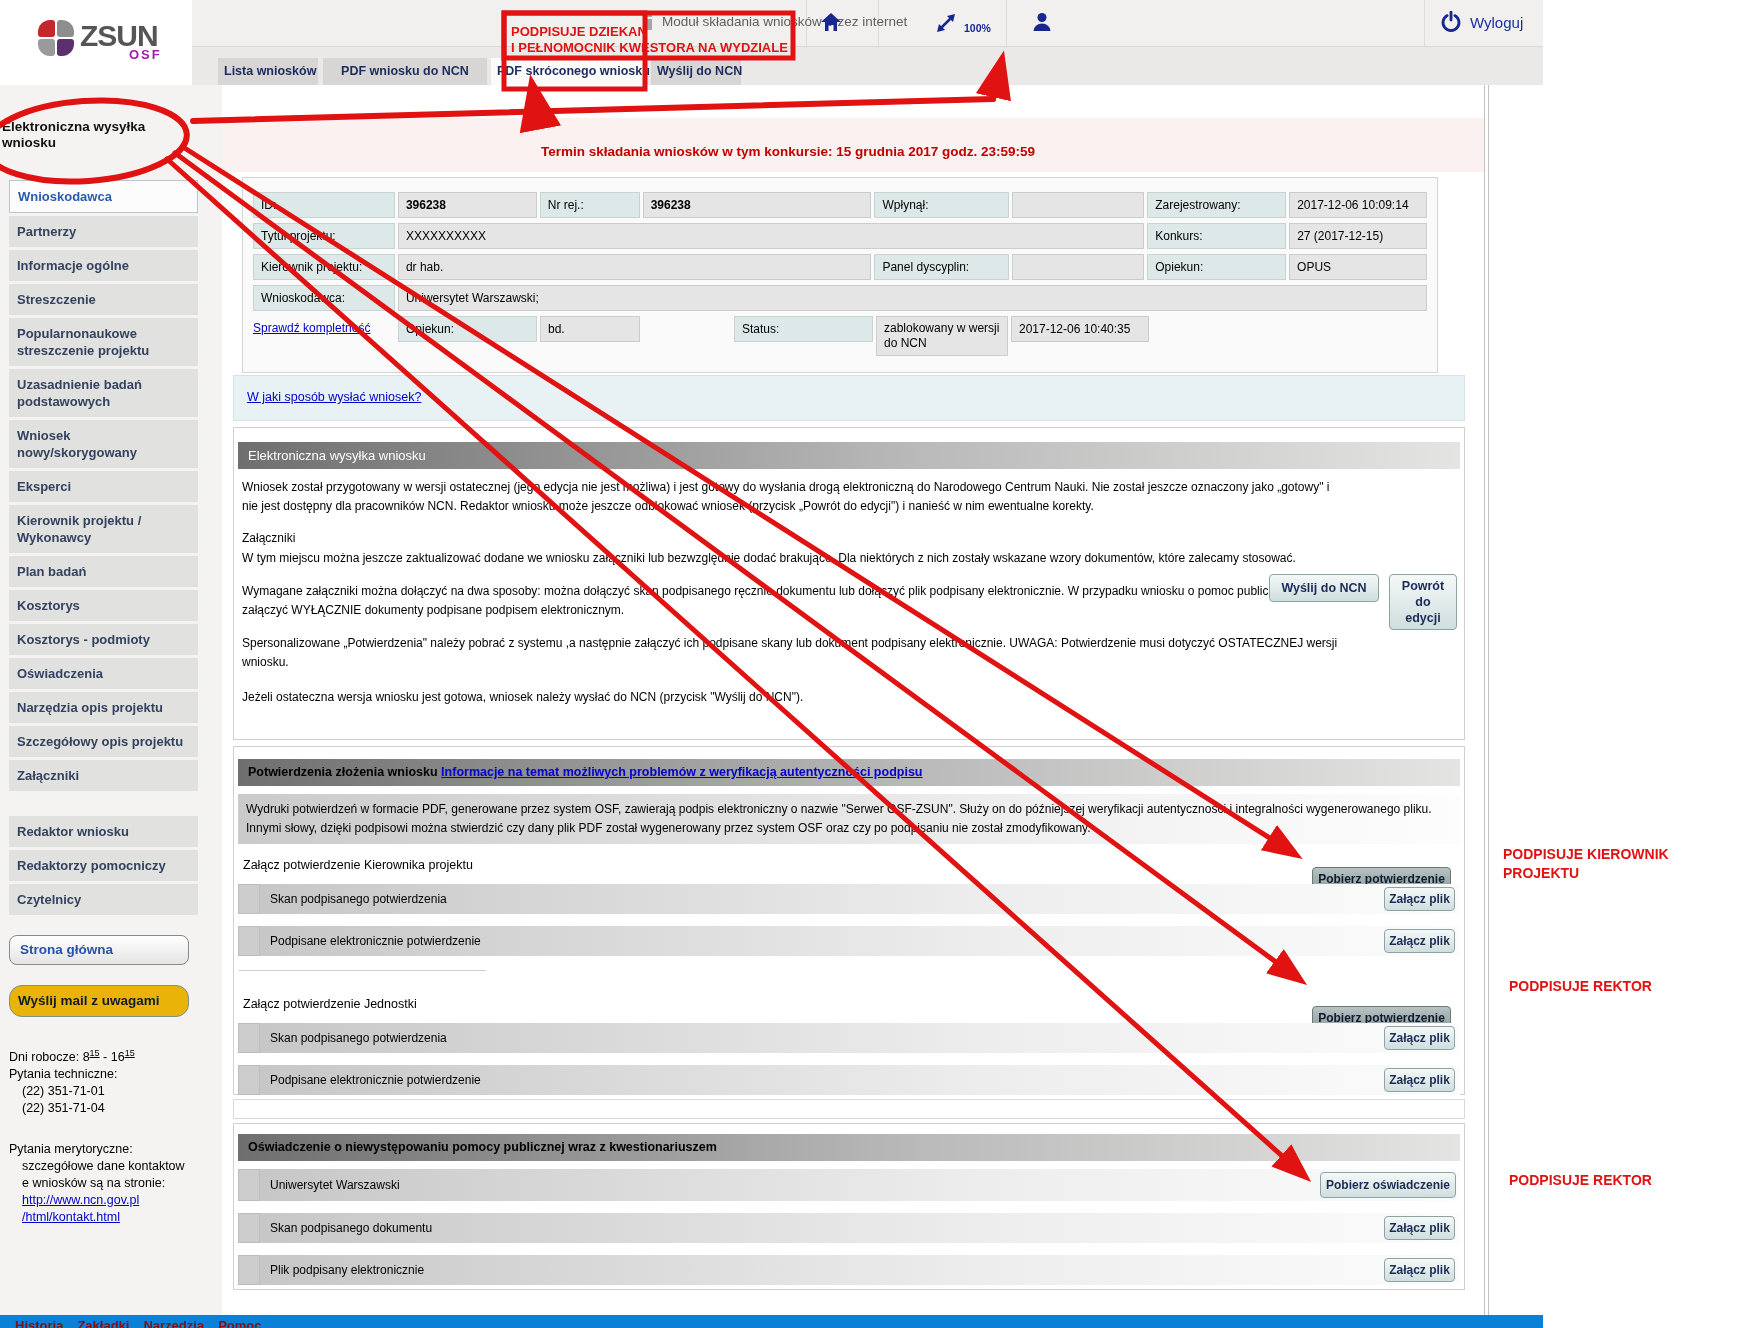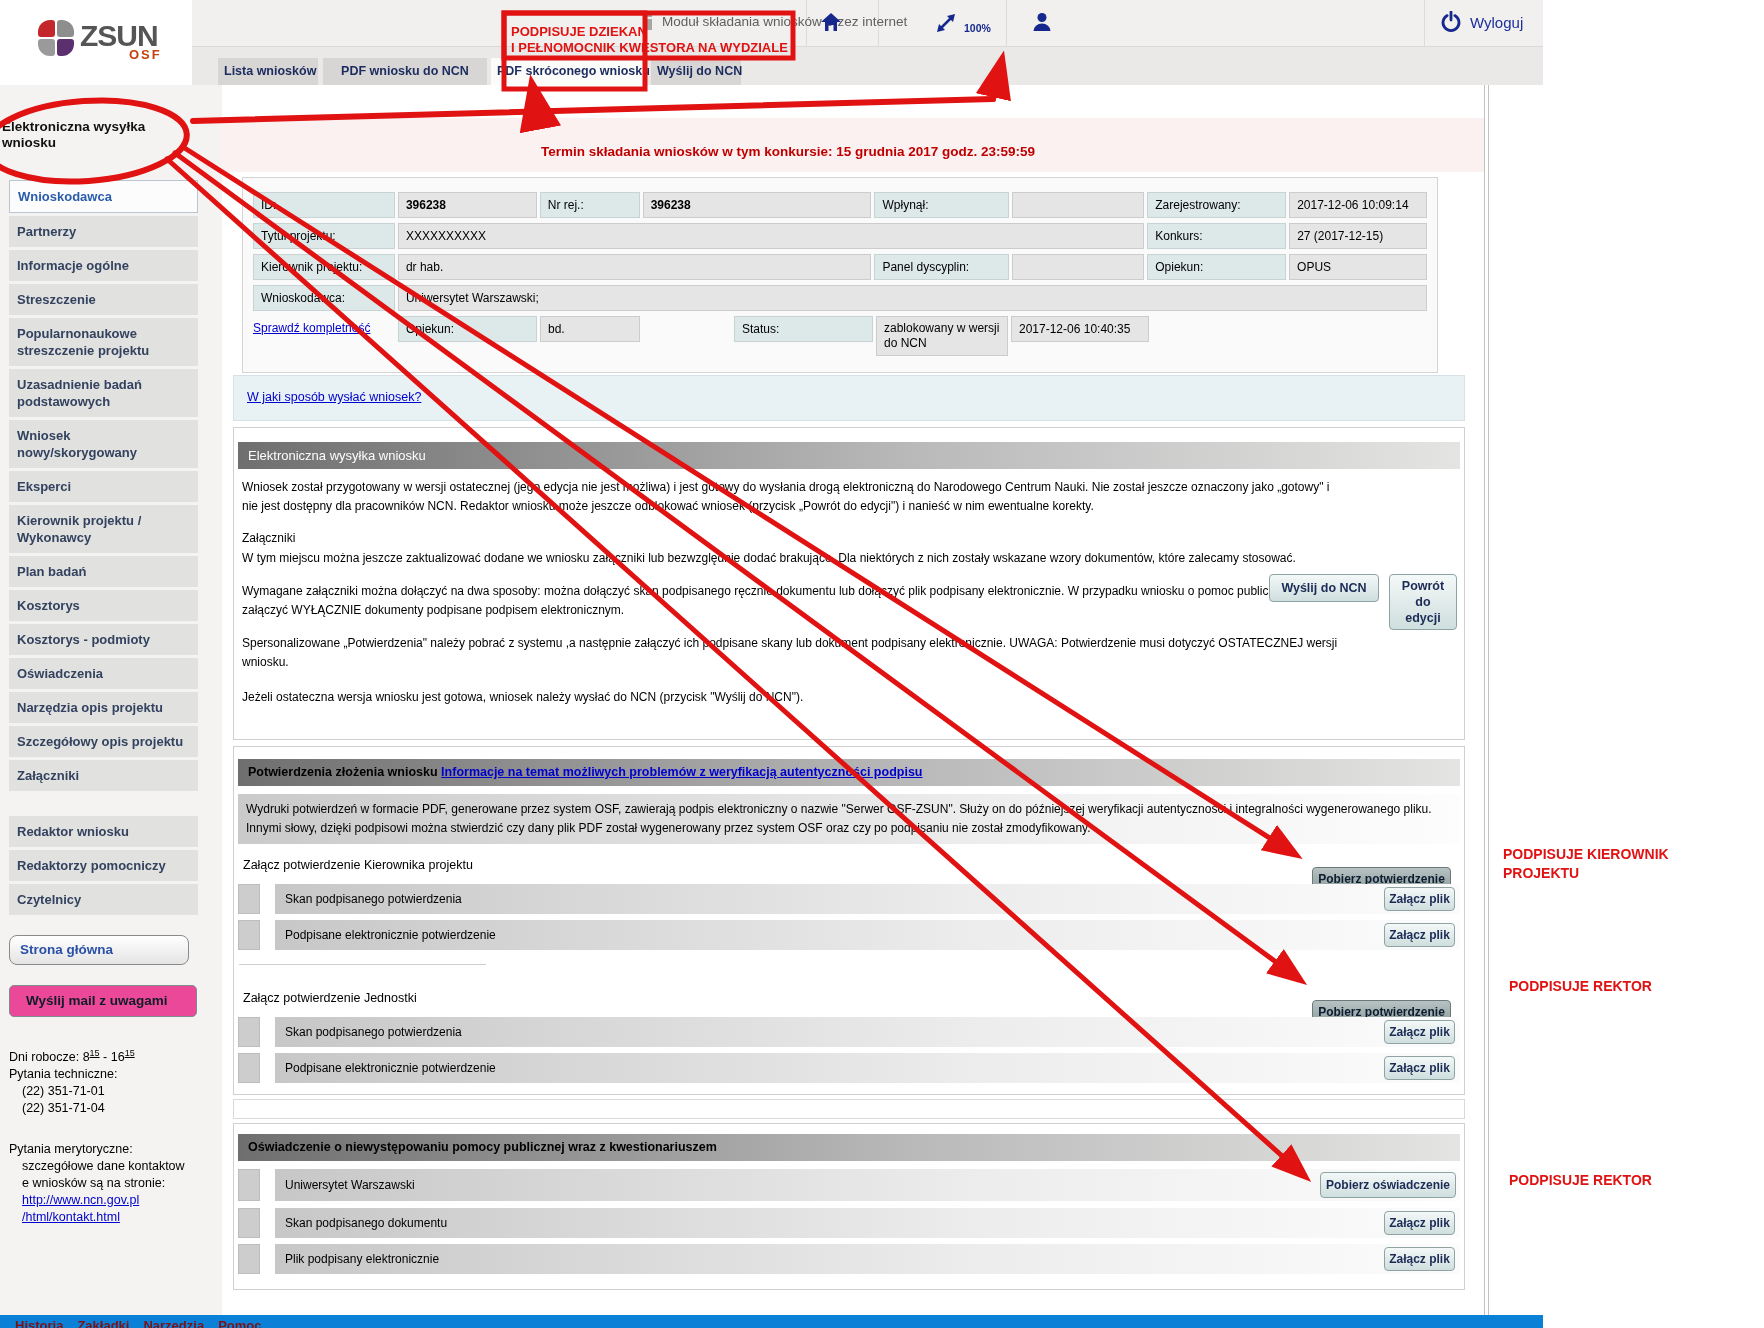--- a/index.html
+++ b/index.html
@@ -20,41 +20,41 @@
   
   .logo{position:absolute;left:38px;top:20px;display:flex;}
   .logo-icon{width:36px;height:36px;display:grid;grid-template-columns:17px 17px;grid-template-rows:17px 17px;gap:2px;}
   .sq{border-radius:3px;}
   .sq1{background:#c3272b;border-top-left-radius:12px;}
   .sq2{background:#8e8e8e;border-top-right-radius:12px;}
   .sq3{background:#9a9a9a;border-bottom-left-radius:12px;}
   .sq4{background:#5c2f6e;border-bottom-right-radius:12px;}
   .logo-text{margin-left:6px;position:relative;}
   .logo-brand{font-size:30px;font-weight:bold;color:#555;letter-spacing:-1px;line-height:32px;}
-  .logo-sub{position:absolute;right:-4px;bottom:-6px;color:#c2410c;font-weight:bold;font-size:13px;letter-spacing:2px;}
+  .logo-sub{position:absolute;right:-4px;bottom:-6px;color:#a21caf;font-weight:bold;font-size:13px;letter-spacing:2px;}
   
   .tabstrip{position:absolute;left:192px;top:47px;width:1351px;height:38px;background:#eae9e7;}
   .tab{position:absolute;bottom:0;height:27px;background:#d7d6d4;color:#1c2b5e;font-weight:bold;font-size:12.5px;
        text-align:center;line-height:27px;padding:0 6px;box-sizing:border-box;cursor:pointer;white-space:nowrap;}
   .tab.active{background:#fbfbfa;}
   #tab1{left:26px;width:100px;}
   #tab2{left:131px;width:164px;}
   #tab3{left:299px;width:154px;}
   #tab4{left:459px;width:90px;}
   
   .sidebar{position:absolute;left:0;top:85px;width:222px;height:1230px;background:#f4f3f2;}
   .side-title{position:absolute;left:2px;top:34px;width:176px;font-size:13.5px;font-weight:bold;color:#111;line-height:16px;}
   .menu{position:absolute;left:9px;top:95px;width:189px;}
   .menu-item{background:#e1e1e0;margin-bottom:3px;padding:7px 8px;font-size:13px;font-weight:bold;color:#33425e;line-height:17px;cursor:pointer;}
   .menu-item.active{background:#fcfcfc;color:#2a5cac;border:1px solid #b9c6d2;}
   .menu-gap{height:22px;}
   .home-btn{margin-top:20px;width:168px;height:28px;line-height:28px;border-radius:8px;border:1px solid #8a8a8a;
             background:linear-gradient(#ffffff,#e4e4e4);color:#2a50a8;font-weight:bold;font-size:13.5px;padding-left:10px;box-sizing:content-box;cursor:pointer;}
-  .mail-btn{margin-top:20px;width:170px;height:30px;line-height:30px;border-radius:5px;border:1px solid #7e8d8d;
-            background:#ec4899;color:#101d28;font-weight:bold;font-size:13.5px;padding-left:16px;cursor:pointer;}
+  .mail-btn{margin-top:20px;width:170px;height:30px;line-height:30px;border-radius:13px;border:1px solid #7e8d8d;
+            background:#eab308;color:#101d28;font-weight:bold;font-size:13.5px;padding-left:8px;cursor:pointer;}
   .contact{margin-top:28px;font-size:12.5px;line-height:17px;color:#000;}
   .contact sup{font-size:9px;text-decoration:underline;}
   .contact .indent{padding-left:13px;}
   .contact .block2{margin-top:24px;}
   .contact a{color:#0000cc;text-decoration:underline;cursor:pointer;}
   
   .content-bg{position:absolute;left:222px;top:85px;width:1262px;height:1230px;background:#fff;}
   .content-edge{position:absolute;left:1484px;top:85px;height:1230px;width:3px;border-left:1px solid #c2c2c2;border-right:1px solid #c2c2c2;}
   
   .deadline{position:absolute;left:222px;top:118px;width:1262px;height:54px;background:#fbf1f1;color:#c00000;
@@ -98,21 +98,21 @@
             font-weight:bold;font-size:12px;text-align:center;cursor:pointer;box-sizing:border-box;}
   .btn-send{position:absolute;right:85px;top:146px;width:110px;height:28px;line-height:26px;font-size:12.5px;}
   .btn-return{position:absolute;right:7px;top:146px;width:68px;height:56px;line-height:16px;padding-top:3px;font-size:12.5px;}
   .sec-intro{margin:8px 4px 0;background:linear-gradient(to right,#cacaca,#f2f2f2 70%,#fdfdfd);
              padding:6px 8px;font-size:12px;line-height:19px;}
   .group-row{position:relative;margin:8px 4px 0;height:26px;font-size:12.5px;line-height:26px;padding-left:5px;}
   .grp2{margin-top:20px !important;}
   .darkbtn{position:absolute;right:9px;top:1px;width:139px;height:24px;background:linear-gradient(#b8c2c2,#8e9e9e);
            border:1px solid #6a7a7a;border-radius:4px;font-weight:bold;font-size:12px;color:#0d1c30;line-height:22px;
            text-align:center;cursor:pointer;box-sizing:border-box;margin-top:14px;}
-  .att-row{position:relative;display:flex;gap:15px;margin:6px 4px 0;height:30px;}
+  .att-row{position:relative;display:flex;gap:0;margin:6px 4px 12px;height:30px;}
   .att-row.tall{height:32px;margin-top:8px;}
   .att-row.m7{margin-top:7px;}
   .att-sq{width:22px;background:#cdcdcd;border:1px solid #bdbdbd;box-sizing:border-box;}
   .att-bar{flex:1;background:linear-gradient(to right,#c7c7c7,#ededed 60%,#fcfcfc);font-size:12px;line-height:30px;
            padding-left:10px;position:relative;}
   .att-row.tall .att-bar{line-height:32px;}
   .att-bar .attach{position:absolute;right:5px;top:3px;width:71px;height:24px;line-height:22px;}
   .att-bar .decl{position:absolute;right:4px;top:3px;width:136px;height:26px;line-height:24px;}
   .divider{margin:14px 0 0 5px;width:247px;border-top:1px solid #cfcfcf;height:0;}
   

